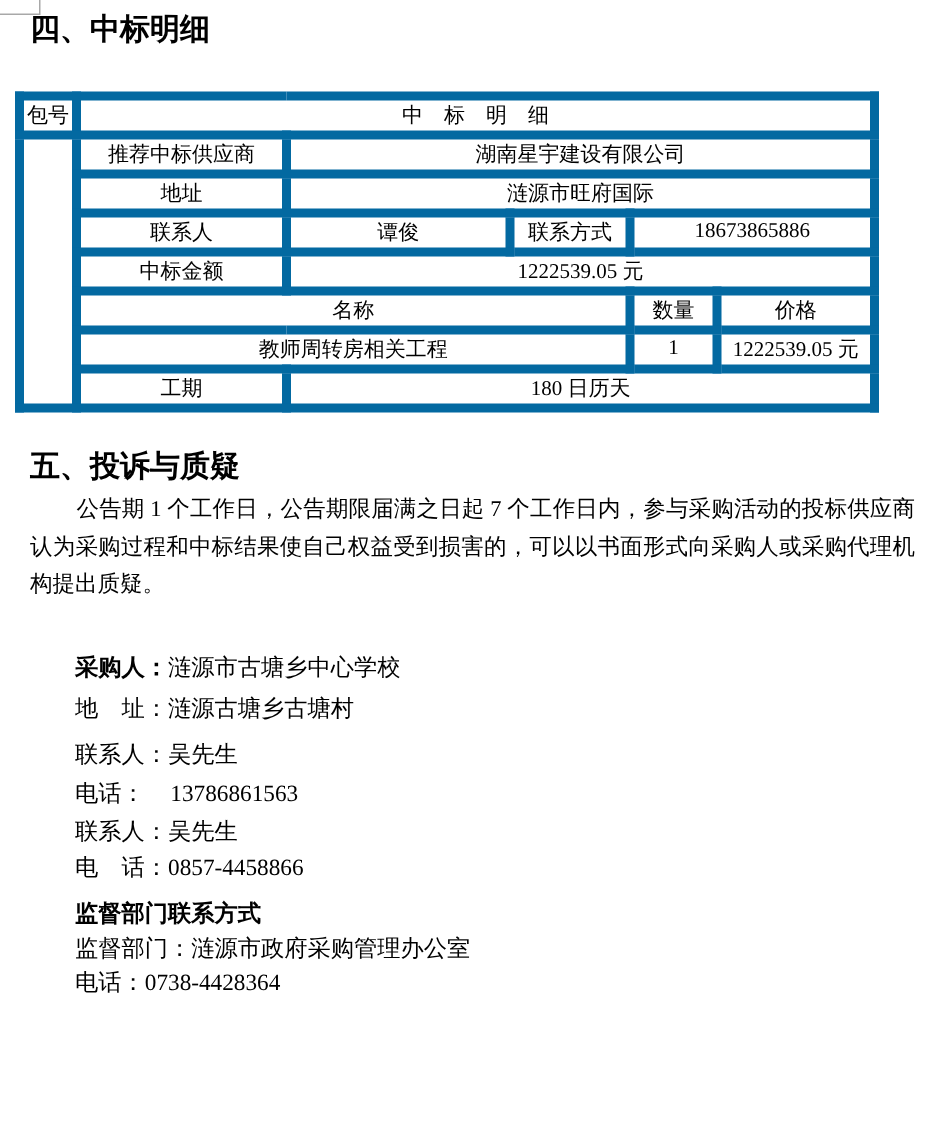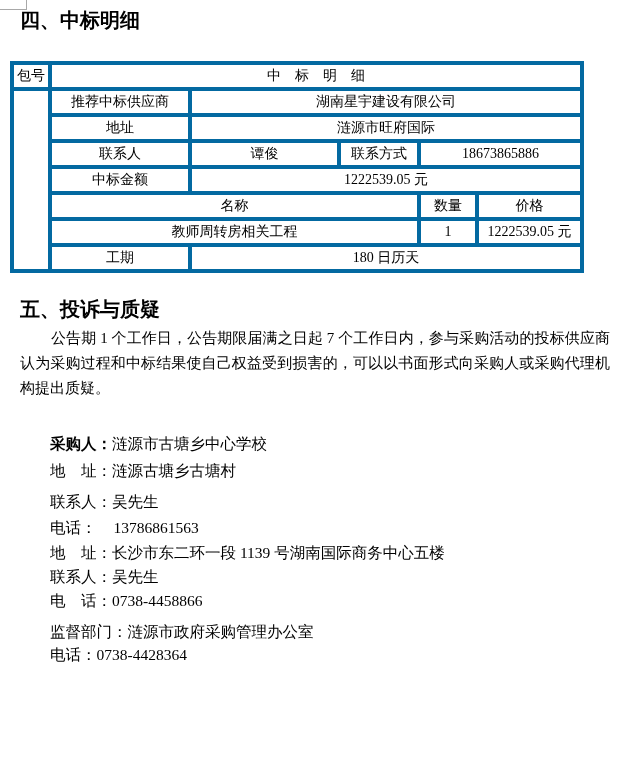--- a/index.html
+++ b/index.html
@@ -26,21 +26,21 @@
     margin: 10px 0 0 20px;
     line-height: 20px;
   }
   .award-table {
     border-collapse: collapse;
     table-layout: fixed;
     width: 570px;
     margin: 31px 0 0 10px;
   }
   .award-table td {
-    border: 4px solid #0369a1;
+    border: 6px solid #0369a1;
     height: 26px;
     text-align: center;
     vertical-align: middle;
     font-size: 14px;
     padding: 0 2px;
     overflow: hidden;
     white-space: nowrap;
   }
   .section5-title { margin-top: 26px; }
   .complaint-para {
@@ -132,23 +132,23 @@
     <div class="cline"><span class="blabel">采购人：</span><span>涟源市古塘乡中心学校</span></div>
     <div class="cline"><span>地　址：</span><span>涟源古塘乡古塘村</span></div>
   </div>
 
   <div class="cgroup cgroup-b">
     <div class="cline"><span>联系人：</span><span>吴先生</span></div>
     <div class="cline"><span>电话：</span><span class="gap-val">13786861563</span></div>
   </div>
 
   <div class="cgroup cgroup-c">
-    <div class="cline"><span>地　址：</span><span>长沙市东二环一段 1139 号湖南国际商务中心五楼</span></div>
     <div class="cline"><span>联系人：</span><span>吴先生</span></div>
-    <div class="cline"><span>电　话：</span><span>0738-4458866</span></div>
+    <div class="cline"><span>电　话：</span><span>0857-4458866</span></div>
   </div>
 
   <div class="cgroup cgroup-d">
+    <div class="cline blabel">监督部门联系方式</div>
     <div class="cline"><span>监督部门：</span><span>涟源市政府采购管理办公室</span></div>
     <div class="cline"><span>电话：</span><span>0738-4428364</span></div>
   </div>
 
 </div>
 
 </body></html>

